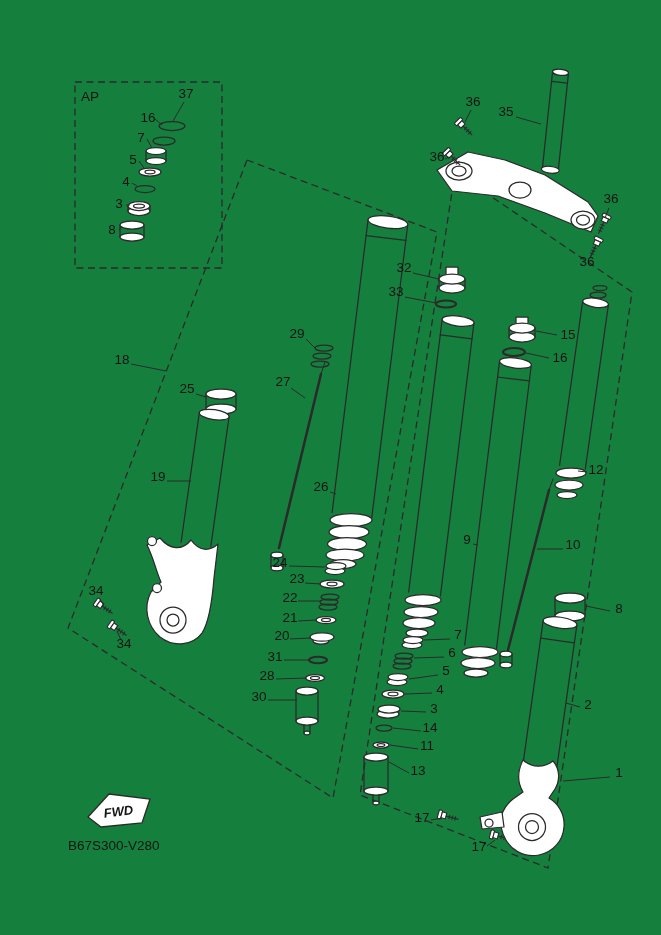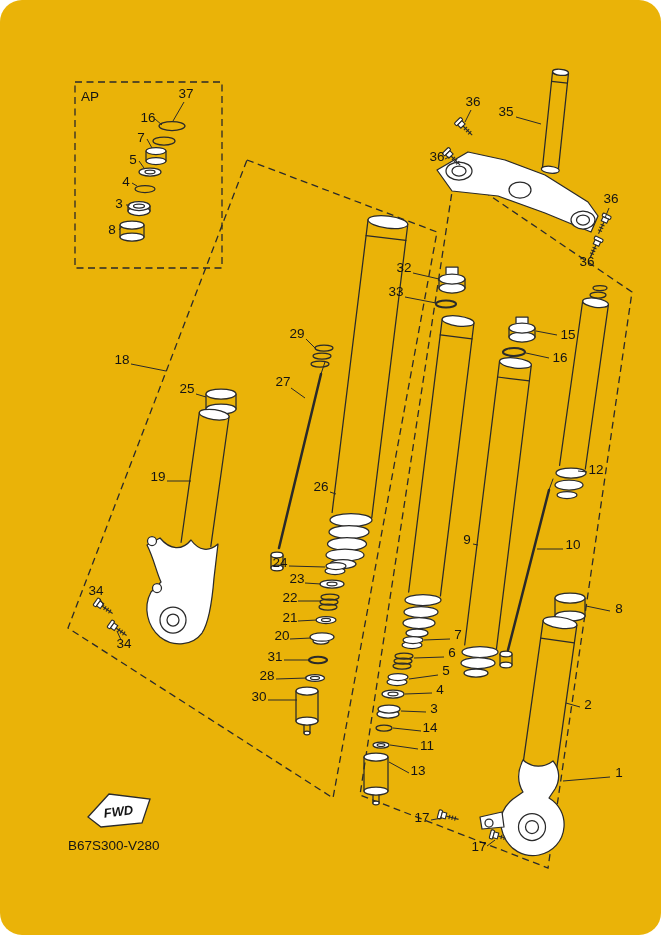--- a/index.html
+++ b/index.html
@@ -1,16 +1,16 @@
 <!DOCTYPE html>
 <html><head>
 <meta charset="utf-8">
 <style>
   html,body{margin:0;padding:0;background:#ffffff;}
-  .stage{position:relative;width:661px;height:935px;background:#eab308;overflow:hidden;border-radius:22px;}
+  .stage{position:relative;width:661px;height:935px;background:#15803d;overflow:hidden;}
   svg{display:block;}
   .dash{fill:none;stroke:#2a2a2a;stroke-width:1.3;stroke-dasharray:7 4.5;}
   .part, .part *{stroke:#2a2a2a;stroke-width:1.25;fill:#ffffff;stroke-linecap:round;stroke-linejoin:round;}
   .nf{fill:none;}
   .or{fill:none;stroke-width:2.1;}
   .w1{stroke-width:1;}
   .w25{stroke-width:2.5;fill:none;}
   .lead{stroke:#2a2a2a;stroke-width:1;}
   .callout{font-family:"Liberation Sans",sans-serif;font-size:13.5px;fill:#141414;text-anchor:middle;}
   .startanchor{text-anchor:start;}

